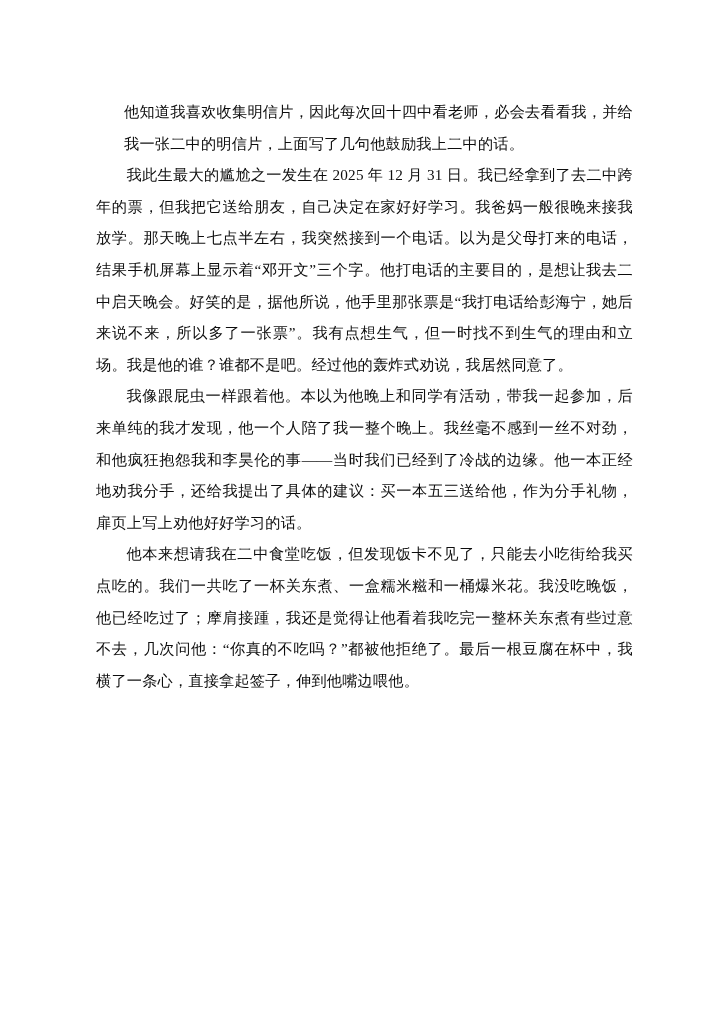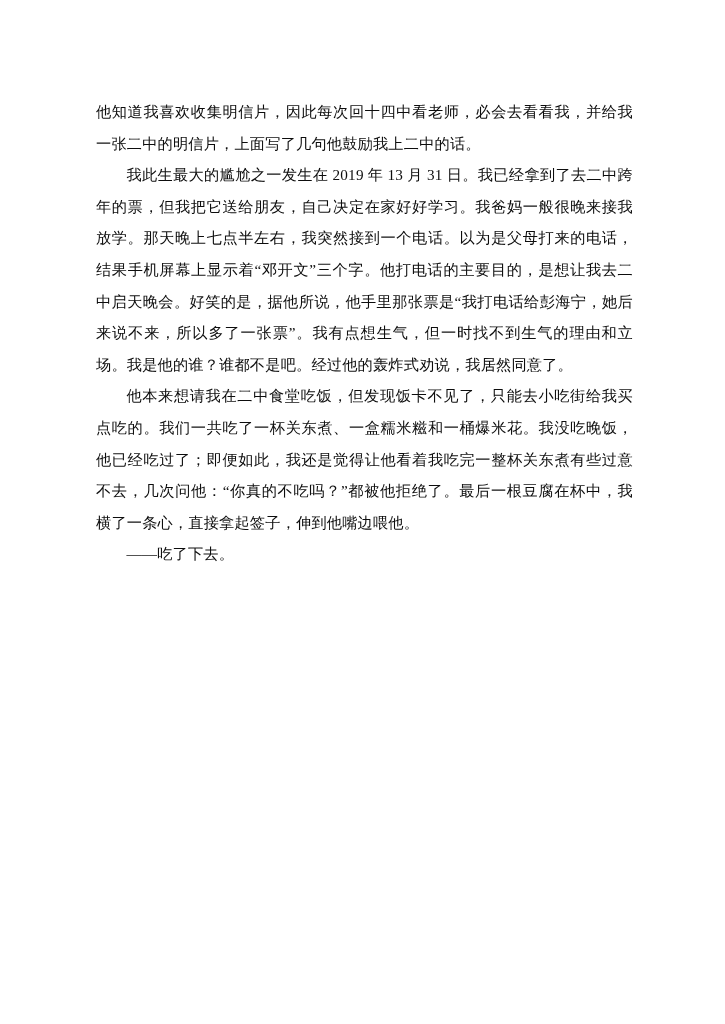--- a/index.html
+++ b/index.html
@@ -28,25 +28,26 @@
     text-align: justify;
     text-justify: inter-ideograph;
     letter-spacing: 0.2px;
   }
   .para {
     margin: 0;
     text-indent: 2em;
   }
   .para.noindent {
     text-indent: 0;
+    margin-left: 28px;
   }
 </style>
 </head>
 <body>
 
 <div class="page">
   <div class="doc-body">
     <p class="para noindent">他知道我喜欢收集明信片，因此每次回十四中看老师，必会去看看我，并给我一张二中的明信片，上面写了几句他鼓励我上二中的话。</p>
-    <p class="para">我此生最大的尴尬之一发生在 2019 年 13 月 31 日。我已经拿到了去二中跨年的票，但我把它送给朋友，自己决定在家好好学习。我爸妈一般很晚来接我放学。那天晚上七点半左右，我突然接到一个电话。以为是父母打来的电话，结果手机屏幕上显示着“邓开文”三个字。他打电话的主要目的，是想让我去二中启天晚会。好笑的是，据他所说，他手里那张票是“我打电话给彭海宁，她后来说不来，所以多了一张票”。我有点想生气，但一时找不到生气的理由和立场。我是他的谁？谁都不是吧。经过他的轰炸式劝说，我居然同意了。</p>
-    <p class="para">他本来想请我在二中食堂吃饭，但发现饭卡不见了，只能去小吃街给我买点吃的。我们一共吃了一杯关东煮、一盒糯米糍和一桶爆米花。我没吃晚饭，他已经吃过了；即便如此，我还是觉得让他看着我吃完一整杯关东煮有些过意不去，几次问他：“你真的不吃吗？”都被他拒绝了。最后一根豆腐在杯中，我横了一条心，直接拿起签子，伸到他嘴边喂他。</p>
-    <p class="para">——吃了下去。</p>
+    <p class="para">我此生最大的尴尬之一发生在 2025 年 12 月 31 日。我已经拿到了去二中跨年的票，但我把它送给朋友，自己决定在家好好学习。我爸妈一般很晚来接我放学。那天晚上七点半左右，我突然接到一个电话。以为是父母打来的电话，结果手机屏幕上显示着“邓开文”三个字。他打电话的主要目的，是想让我去二中启天晚会。好笑的是，据他所说，他手里那张票是“我打电话给彭海宁，她后来说不来，所以多了一张票”。我有点想生气，但一时找不到生气的理由和立场。我是他的谁？谁都不是吧。经过他的轰炸式劝说，我居然同意了。</p>
+    <p class="para">我像跟屁虫一样跟着他。本以为他晚上和同学有活动，带我一起参加，后来单纯的我才发现，他一个人陪了我一整个晚上。我丝毫不感到一丝不对劲，和他疯狂抱怨我和李昊伦的事——当时我们已经到了冷战的边缘。他一本正经地劝我分手，还给我提出了具体的建议：买一本五三送给他，作为分手礼物，扉页上写上劝他好好学习的话。</p>
+    <p class="para">他本来想请我在二中食堂吃饭，但发现饭卡不见了，只能去小吃街给我买点吃的。我们一共吃了一杯关东煮、一盒糯米糍和一桶爆米花。我没吃晚饭，他已经吃过了；摩肩接踵，我还是觉得让他看着我吃完一整杯关东煮有些过意不去，几次问他：“你真的不吃吗？”都被他拒绝了。最后一根豆腐在杯中，我横了一条心，直接拿起签子，伸到他嘴边喂他。</p>
   </div>
 </div>
 
 </body></html>

